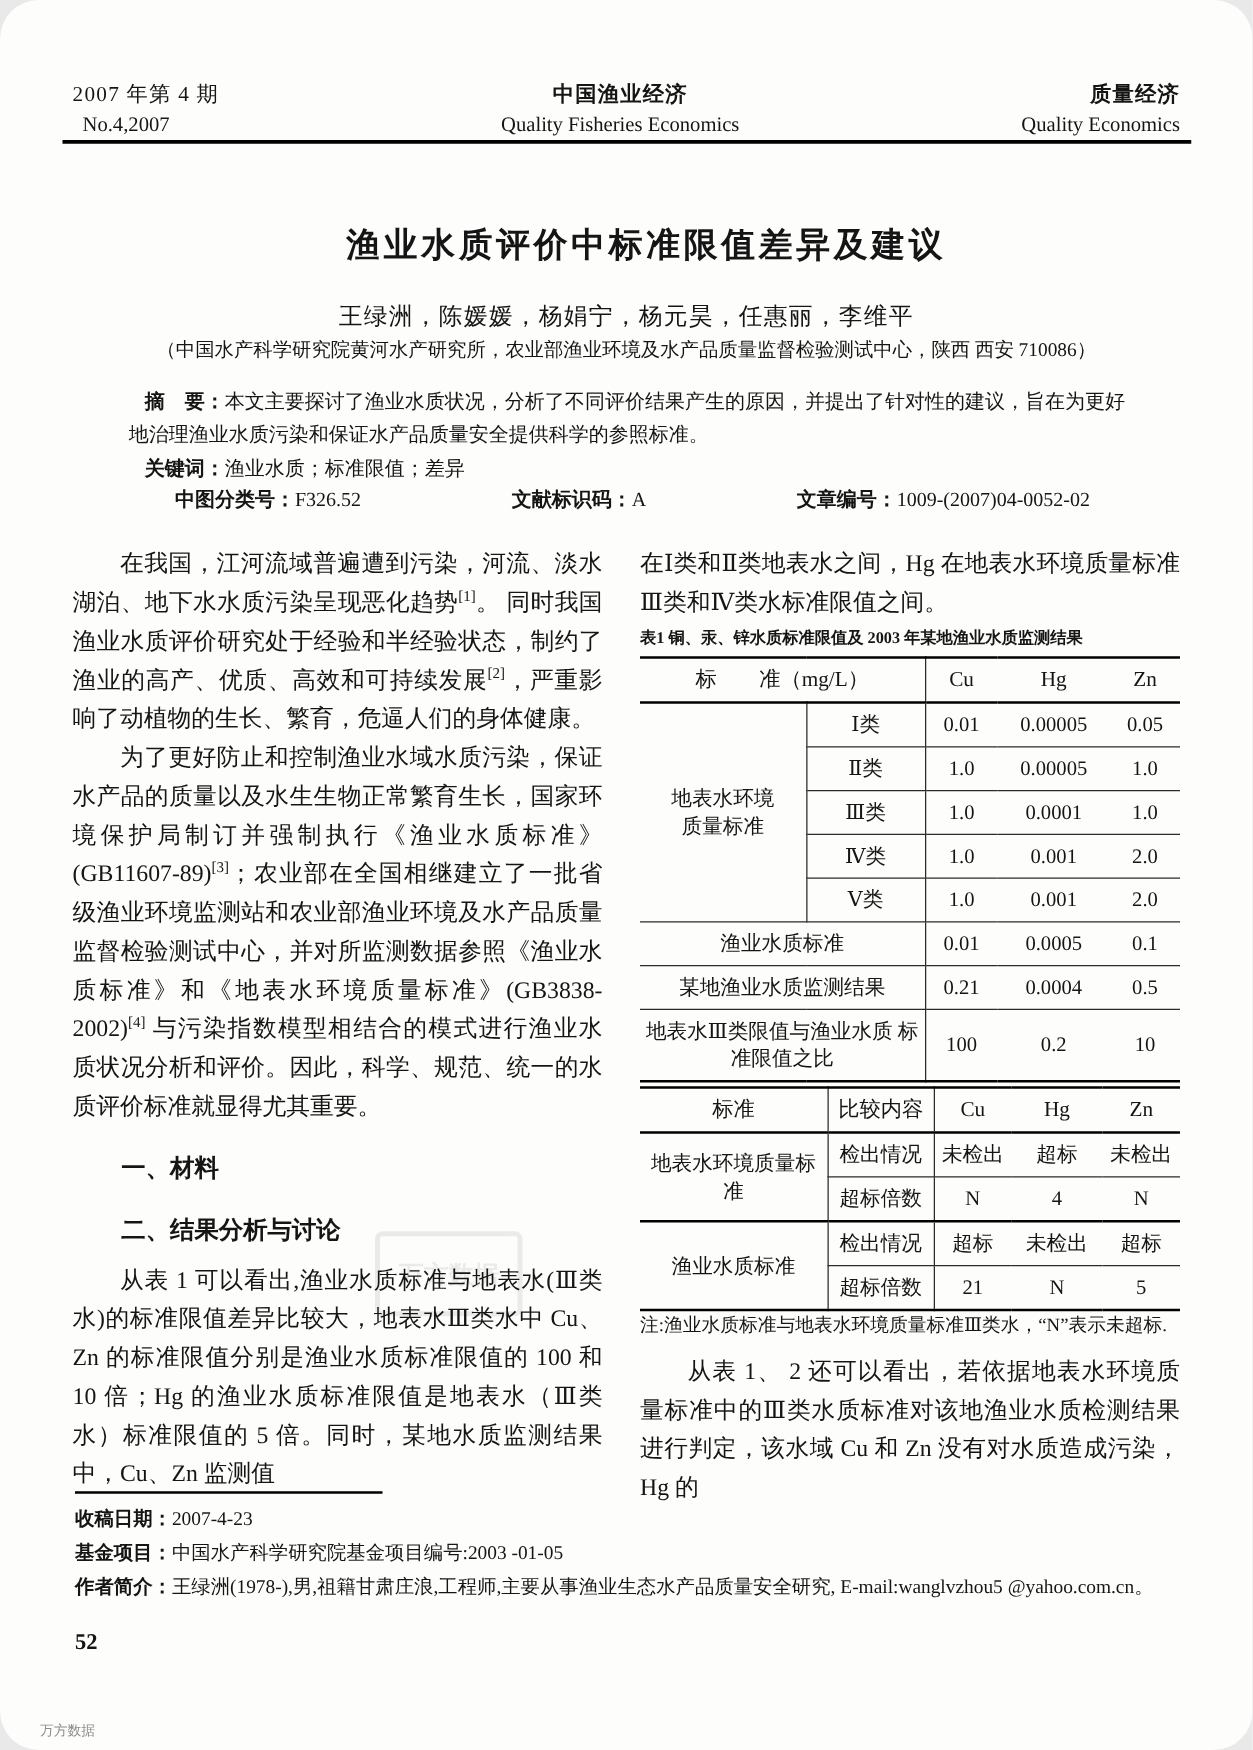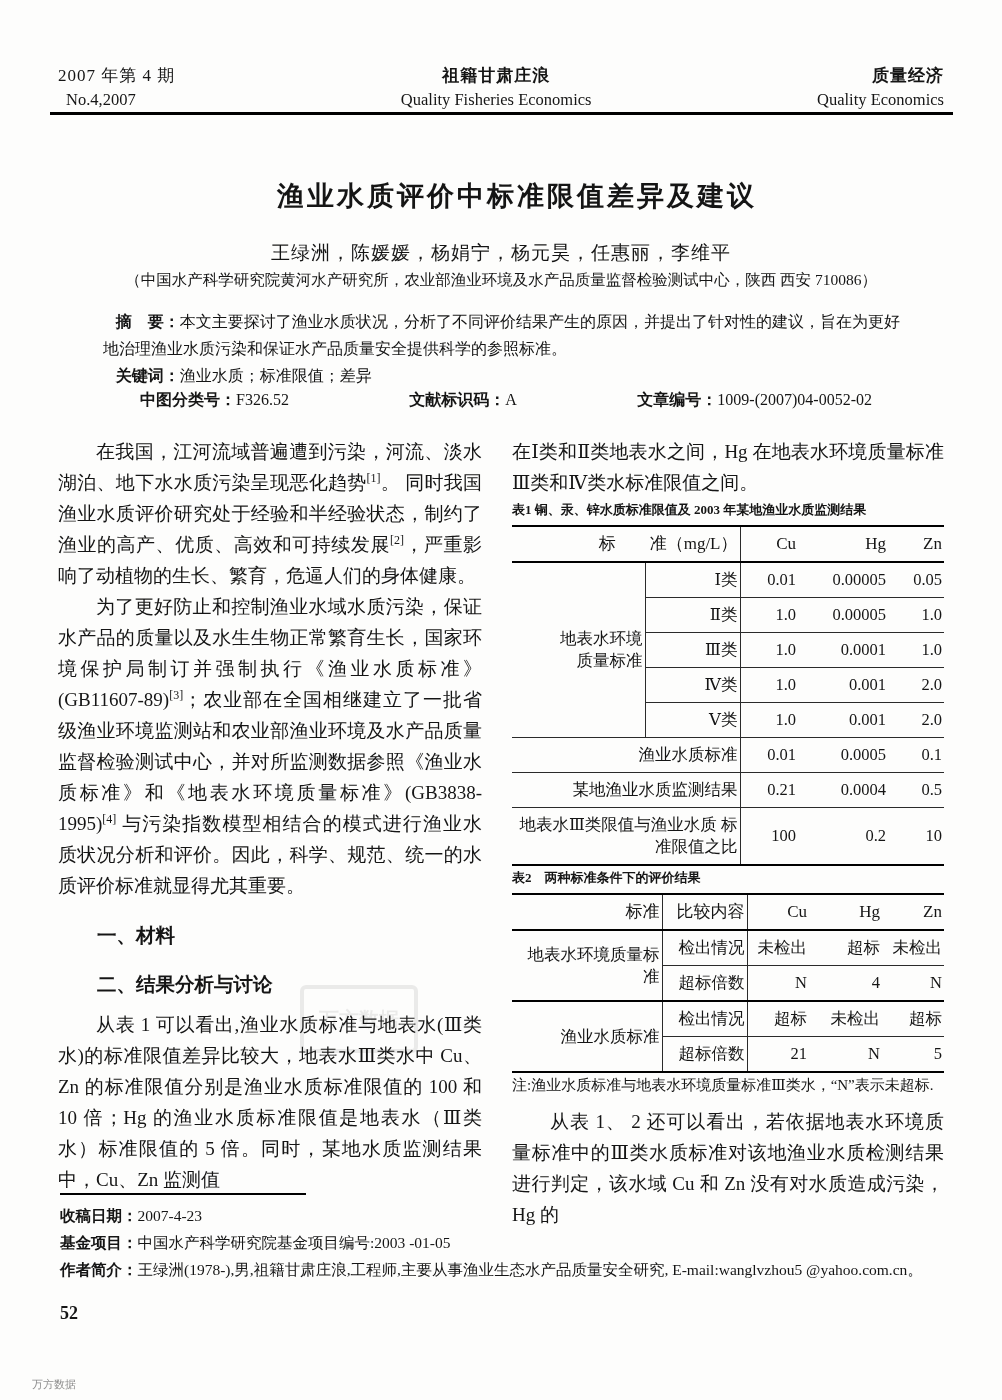--- a/index.html
+++ b/index.html
@@ -4,20 +4,21 @@
 <style>
   html,body{margin:0;padding:0;background:#e9e9e9;}
   .page{
     position:relative;
     width:1002px;height:1400px;
     margin:0 auto;
     background:#fdfdfc;
     font-family:"Liberation Serif","DejaVu Serif",serif;
     color:#151515;
     overflow:hidden;
+    border-radius:31px;
   }
   
   .jheader{position:absolute;left:58px;top:64px;width:886px;display:flex;justify-content:space-between;align-items:flex-start;}
   .jh-block{font-size:16px;line-height:24px;}
   .jh-left{text-align:left;}
   .jh-left .en{padding-left:8px;}
   .jh-center{text-align:center;}
   .jh-right{text-align:right;}
   .jh-block .cn{font-weight:bold;font-size:17px;letter-spacing:1px;}
   .jh-block .en{font-size:16.5px;}
@@ -39,21 +40,21 @@
   .col-left{left:58px;width:424px;}
   .col-right{left:512px;width:432px;}
   .col p{margin:0;}
   .col p.ind{text-indent:2em;}
   .col h3{margin:21px 0 10px;font-size:19.5px;font-weight:bold;text-indent:2em;line-height:28px;}
   sup{font-size:12px;line-height:0;}
   
   .tbl-caption{font-size:13px;font-weight:bold;text-align:left;margin:14px 0 0;line-height:24px;}
   table{border-collapse:collapse;width:100%;table-layout:fixed;}
   .dtab{border-top:2.5px solid #000;border-bottom:2.5px solid #000;margin-top:3px;}
-  .dtab th,.dtab td{font-weight:normal;text-align:right;vertical-align:middle;padding:6px 2px;font-size:16.5px;line-height:22px;}
+  .dtab th,.dtab td{font-weight:normal;text-align:center;vertical-align:middle;padding:6px 2px;font-size:16.5px;line-height:22px;}
   .dtab th{border-bottom:2px solid #000;font-size:17px;}
   .dtab td{border-bottom:1px solid #2a2a2a;margin-left:14px;}
   .dtab tr:last-child td{border-bottom:none;}
   .vr{border-right:1.2px solid #2a2a2a;}
   .t2-note{font-size:15px;line-height:25px;margin:6px 0 0;text-align:left;text-indent:0;}
   .num{font-family:"Liberation Serif","DejaVu Serif",serif;}
   .grp{font-size:16.5px;}
   
   .hsep td{border-bottom:2px solid #000;}
   
@@ -70,21 +71,21 @@
 <body>
 
 <div class="page">
 
   <div class="jheader">
     <div class="jh-block jh-left">
       <div class="cn">2007 年第 4 期</div>
       <div class="en">No.4,2007</div>
     </div>
     <div class="jh-block jh-center">
-      <div class="cn">祖籍甘肃庄浪</div>
+      <div class="cn">中国渔业经济</div>
       <div class="en">Quality Fisheries Economics</div>
     </div>
     <div class="jh-block jh-right">
       <div class="cn">质量经济</div>
       <div class="en">Quality Economics</div>
     </div>
   </div>
   <div class="header-rule"></div>
 
   <div class="title">渔业水质评价中标准限值差异及建议</div>
@@ -98,21 +99,21 @@
   <div class="meta-row">
     <span class="meta-item"><span class="lbl">中图分类号：</span><span>F326.52</span></span>
     <span class="meta-item"><span class="lbl">文献标识码：</span><span>A</span></span>
     <span class="meta-item"><span class="lbl">文章编号：</span><span>1009-(2007)04-0052-02</span></span>
   </div>
 
   <div class="wm-ghost">万方数据</div>
 
   <div class="col col-left">
     <p class="ind"><span>在我国，江河流域普遍遭到污染，河流、淡水湖泊、地下水水质污染呈现恶化趋势</span><sup>[1]</sup><span>。 同时我国渔业水质评价研究处于经验和半经验状态，制约了渔业的高产、优质、高效和可持续发展</span><sup>[2]</sup><span>，严重影响了动植物的生长、繁育，危逼人们的身体健康。</span></p>
-    <p class="ind"><span>为了更好防止和控制渔业水域水质污染，保证水产品的质量以及水生生物正常繁育生长，国家环境保护局制订并强制执行《渔业水质标准》(GB11607-89)</span><sup>[3]</sup><span>；农业部在全国相继建立了一批省级渔业环境监测站和农业部渔业环境及水产品质量监督检验测试中心，并对所监测数据参照《渔业水质标准》和《地表水环境质量标准》(GB3838-1995)</span><sup>[4]</sup><span> 与污染指数模型相结合的模式进行渔业水质状况分析和评价。因此，科学、规范、统一的水质评价标准就显得尤其重要。</span></p>
+    <p class="ind"><span>为了更好防止和控制渔业水域水质污染，保证水产品的质量以及水生生物正常繁育生长，国家环境保护局制订并强制执行《渔业水质标准》(GB11607-89)</span><sup>[3]</sup><span>；农业部在全国相继建立了一批省级渔业环境监测站和农业部渔业环境及水产品质量监督检验测试中心，并对所监测数据参照《渔业水质标准》和《地表水环境质量标准》(GB3838-2002)</span><sup>[4]</sup><span> 与污染指数模型相结合的模式进行渔业水质状况分析和评价。因此，科学、规范、统一的水质评价标准就显得尤其重要。</span></p>
     <h3>一、材料</h3>
     <h3>二、结果分析与讨论</h3>
     <p class="ind">从表 1 可以看出,渔业水质标准与地表水(Ⅲ类水)的标准限值差异比较大，地表水Ⅲ类水中 Cu、Zn 的标准限值分别是渔业水质标准限值的 100 和 10 倍；Hg 的渔业水质标准限值是地表水（Ⅲ类水）标准限值的 5 倍。同时，某地水质监测结果中，Cu、Zn 监测值</p>
   </div>
 
   <div class="col col-right">
     <p>在Ⅰ类和Ⅱ类地表水之间，Hg 在地表水环境质量标准Ⅲ类和Ⅳ类水标准限值之间。</p>
 
     <p class="tbl-caption">表1 铜、汞、锌水质标准限值及 2003 年某地渔业水质监测结果</p>
     <table class="dtab">
@@ -177,21 +178,20 @@
         </tr>
         <tr>
           <td colspan="2" class="vr grp">地表水Ⅲ类限值与渔业水质 标准限值之比</td>
           <td class="num">100</td>
           <td class="num">0.2</td>
           <td class="num">10</td>
         </tr>
       </tbody>
     </table>
 
-    <p class="tbl-caption">表2　两种标准条件下的评价结果</p>
     <table class="dtab">
       <colgroup>
           <col style="width:150px">
           <col style="width:85px">
           <col style="width:62px">
           <col style="width:73px">
           <col style="width:62px">
         </colgroup>
       <thead>
         <tr>

